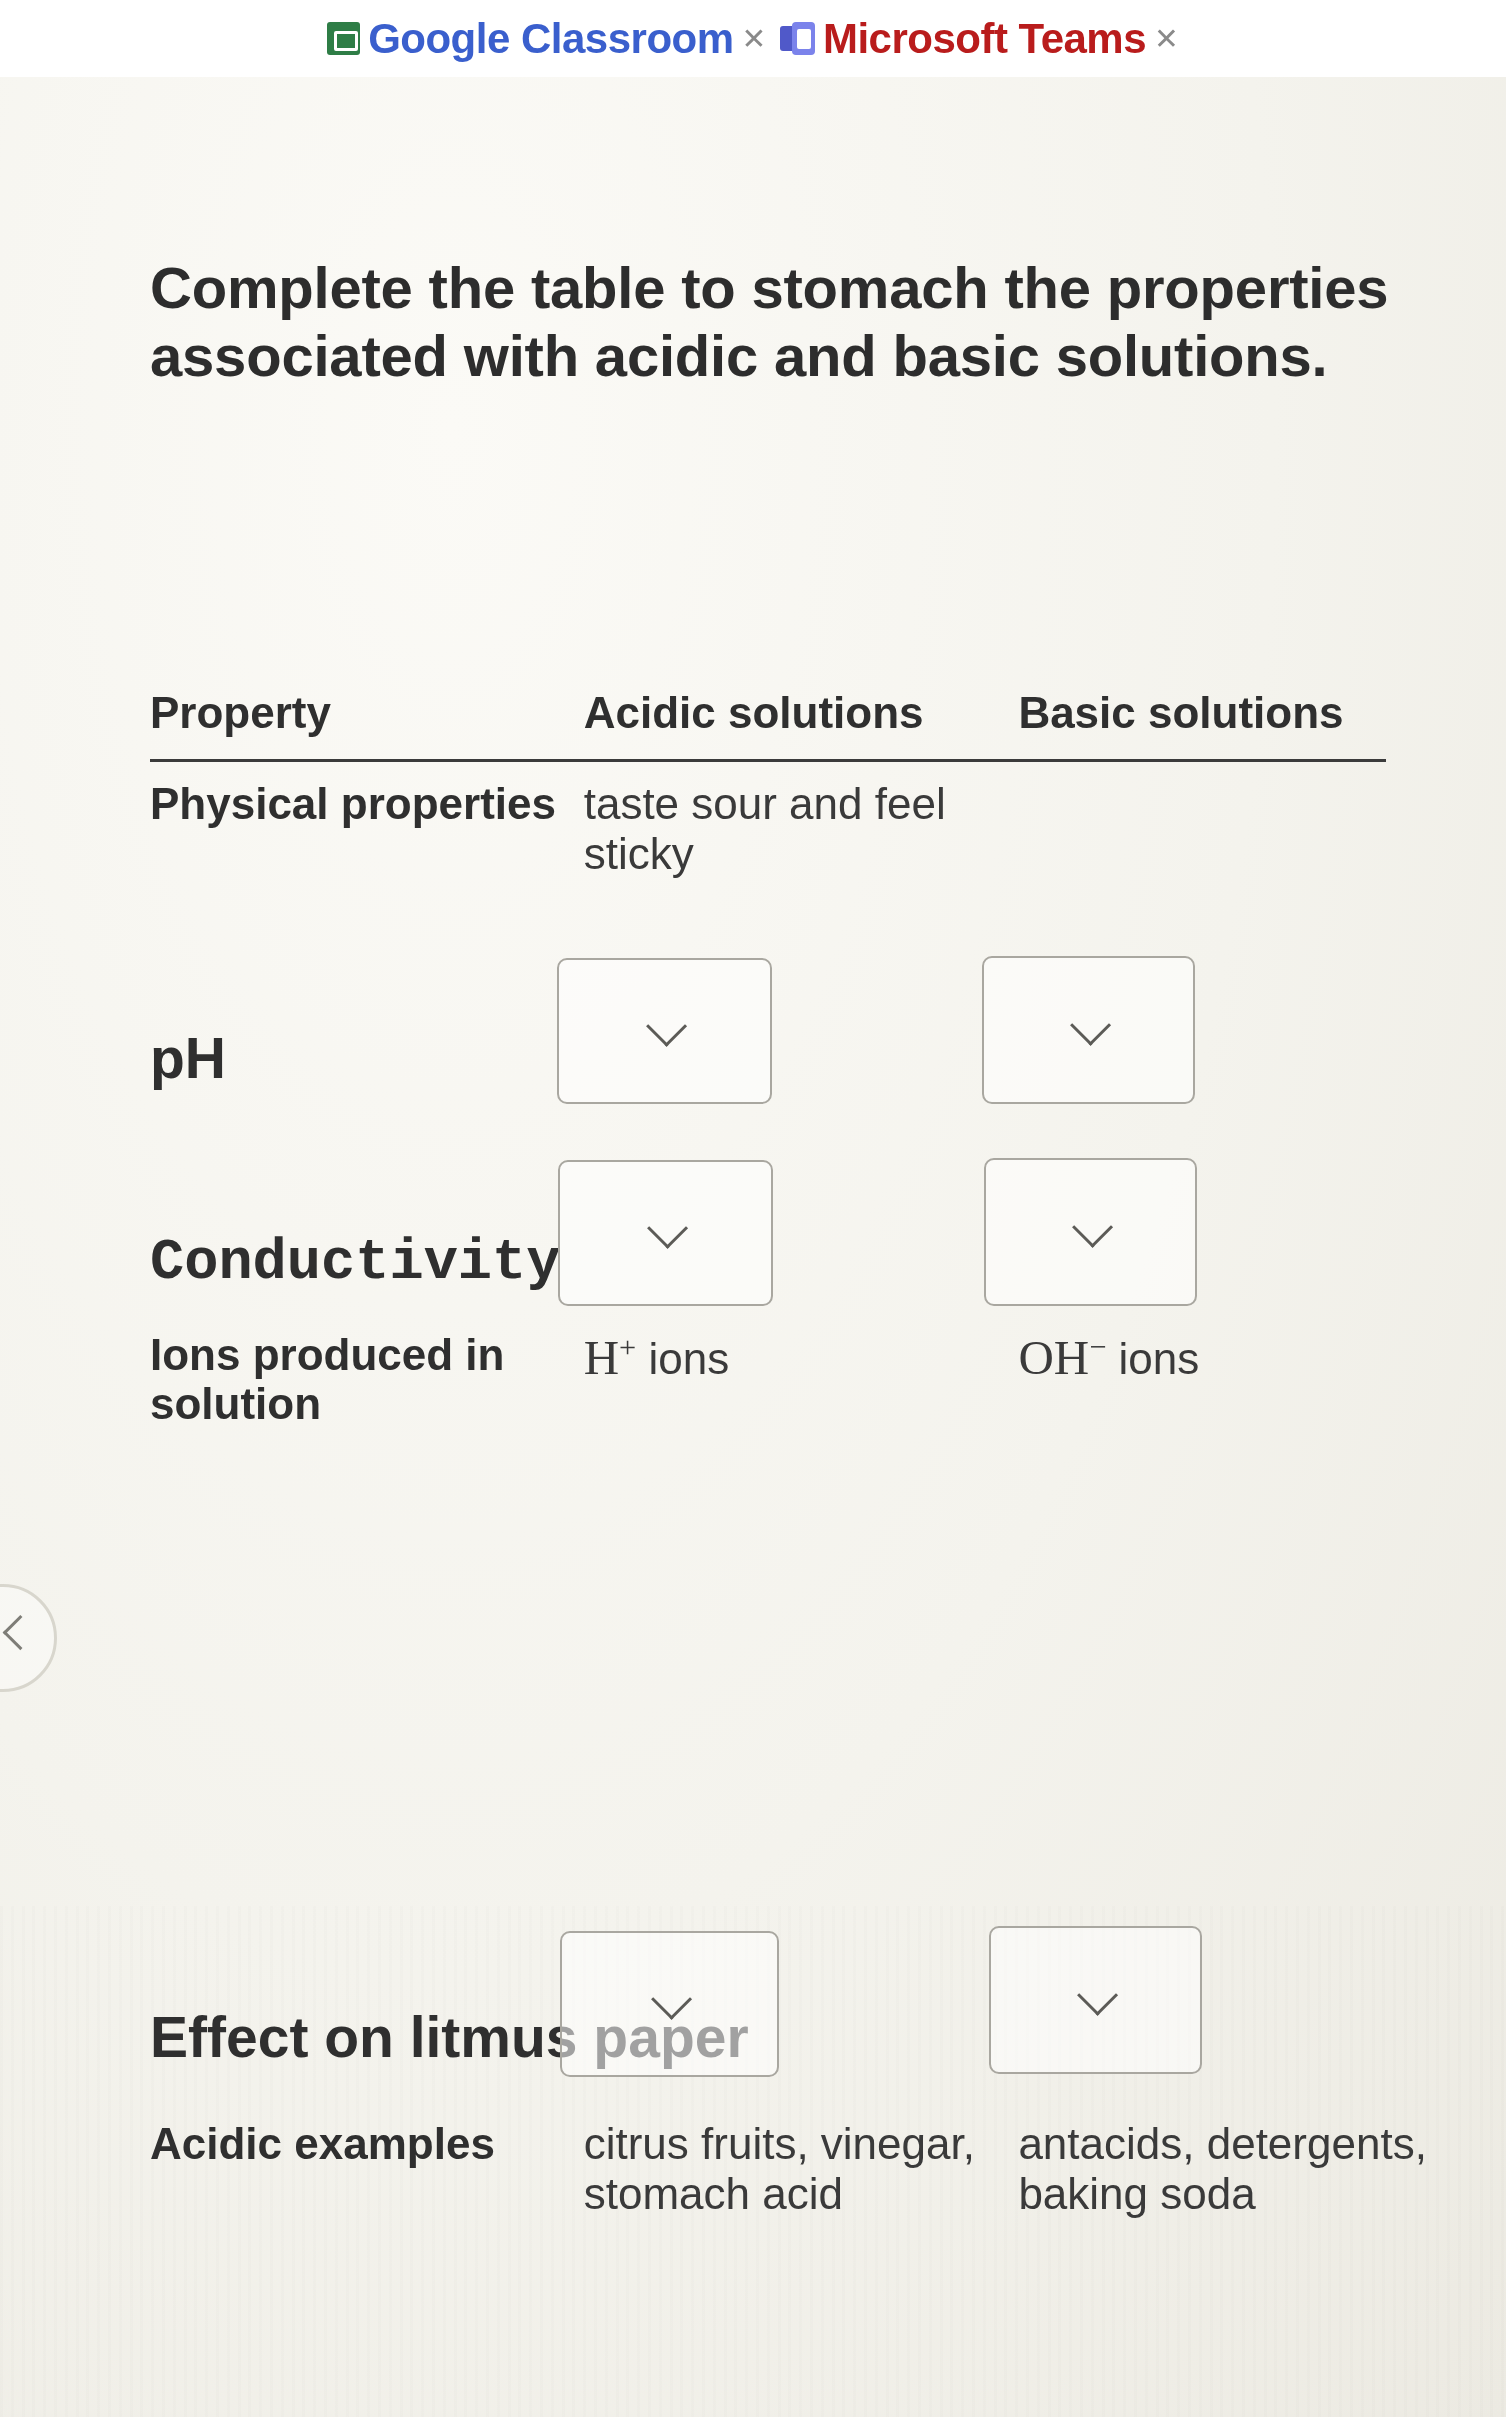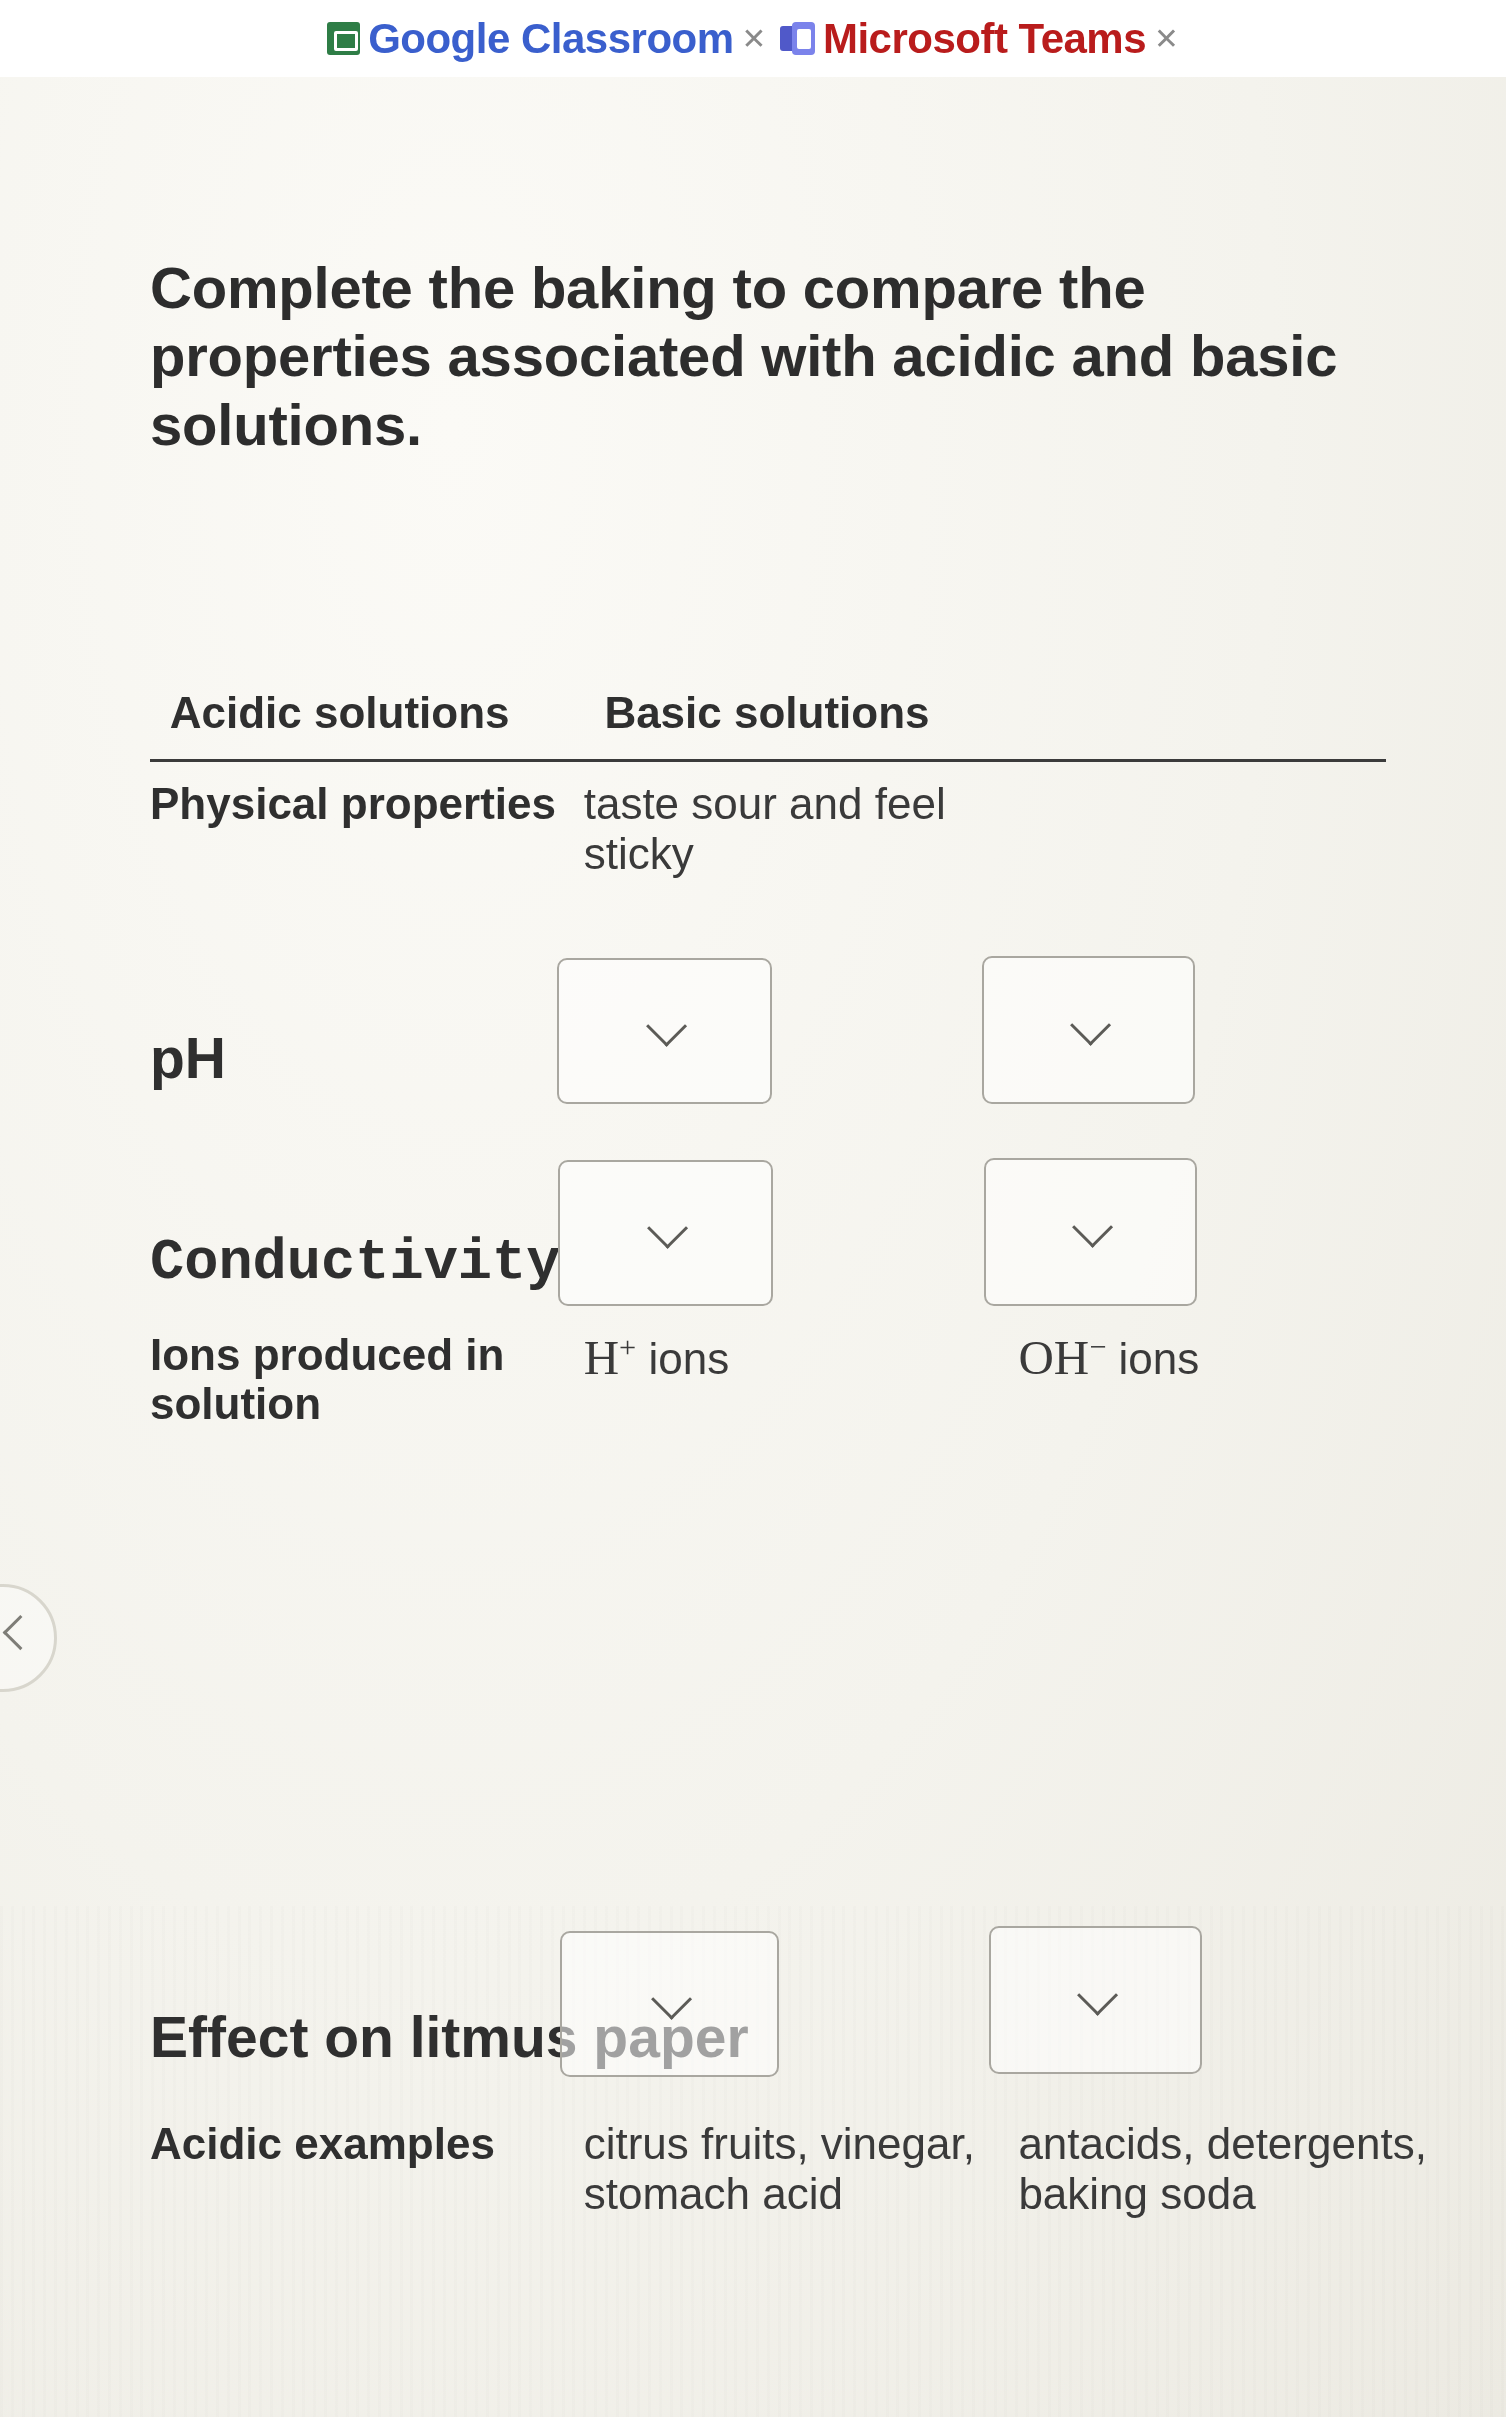--- a/index.html
+++ b/index.html
@@ -268,25 +268,26 @@
   </div>
 
 </div>
 
 <div class="page">
 
   <div class="back-circle">
     <span class="chev"></span>
   </div>
 
-  <div class="prompt">Complete the baking to compare the properties associated with acidic and basic solutions.</div>
+  <div class="prompt">Complete the table to stomach the properties associated with acidic and basic solutions.</div>
 
   <div class="table">
 
     <div class="row header-row">
+      <div class="col-prop head-cell">Property</div>
       <div class="col-acid head-cell acid">Acidic solutions</div>
       <div class="col-basic head-cell basic">Basic solutions</div>
     </div>
 
     <div class="row row-physical">
       <div class="col-prop body-cell">Physical properties</div>
       <div class="col-acid body-cell value acid">taste sour and feel sticky</div>
     </div>
 
     <div class="row-dd">

